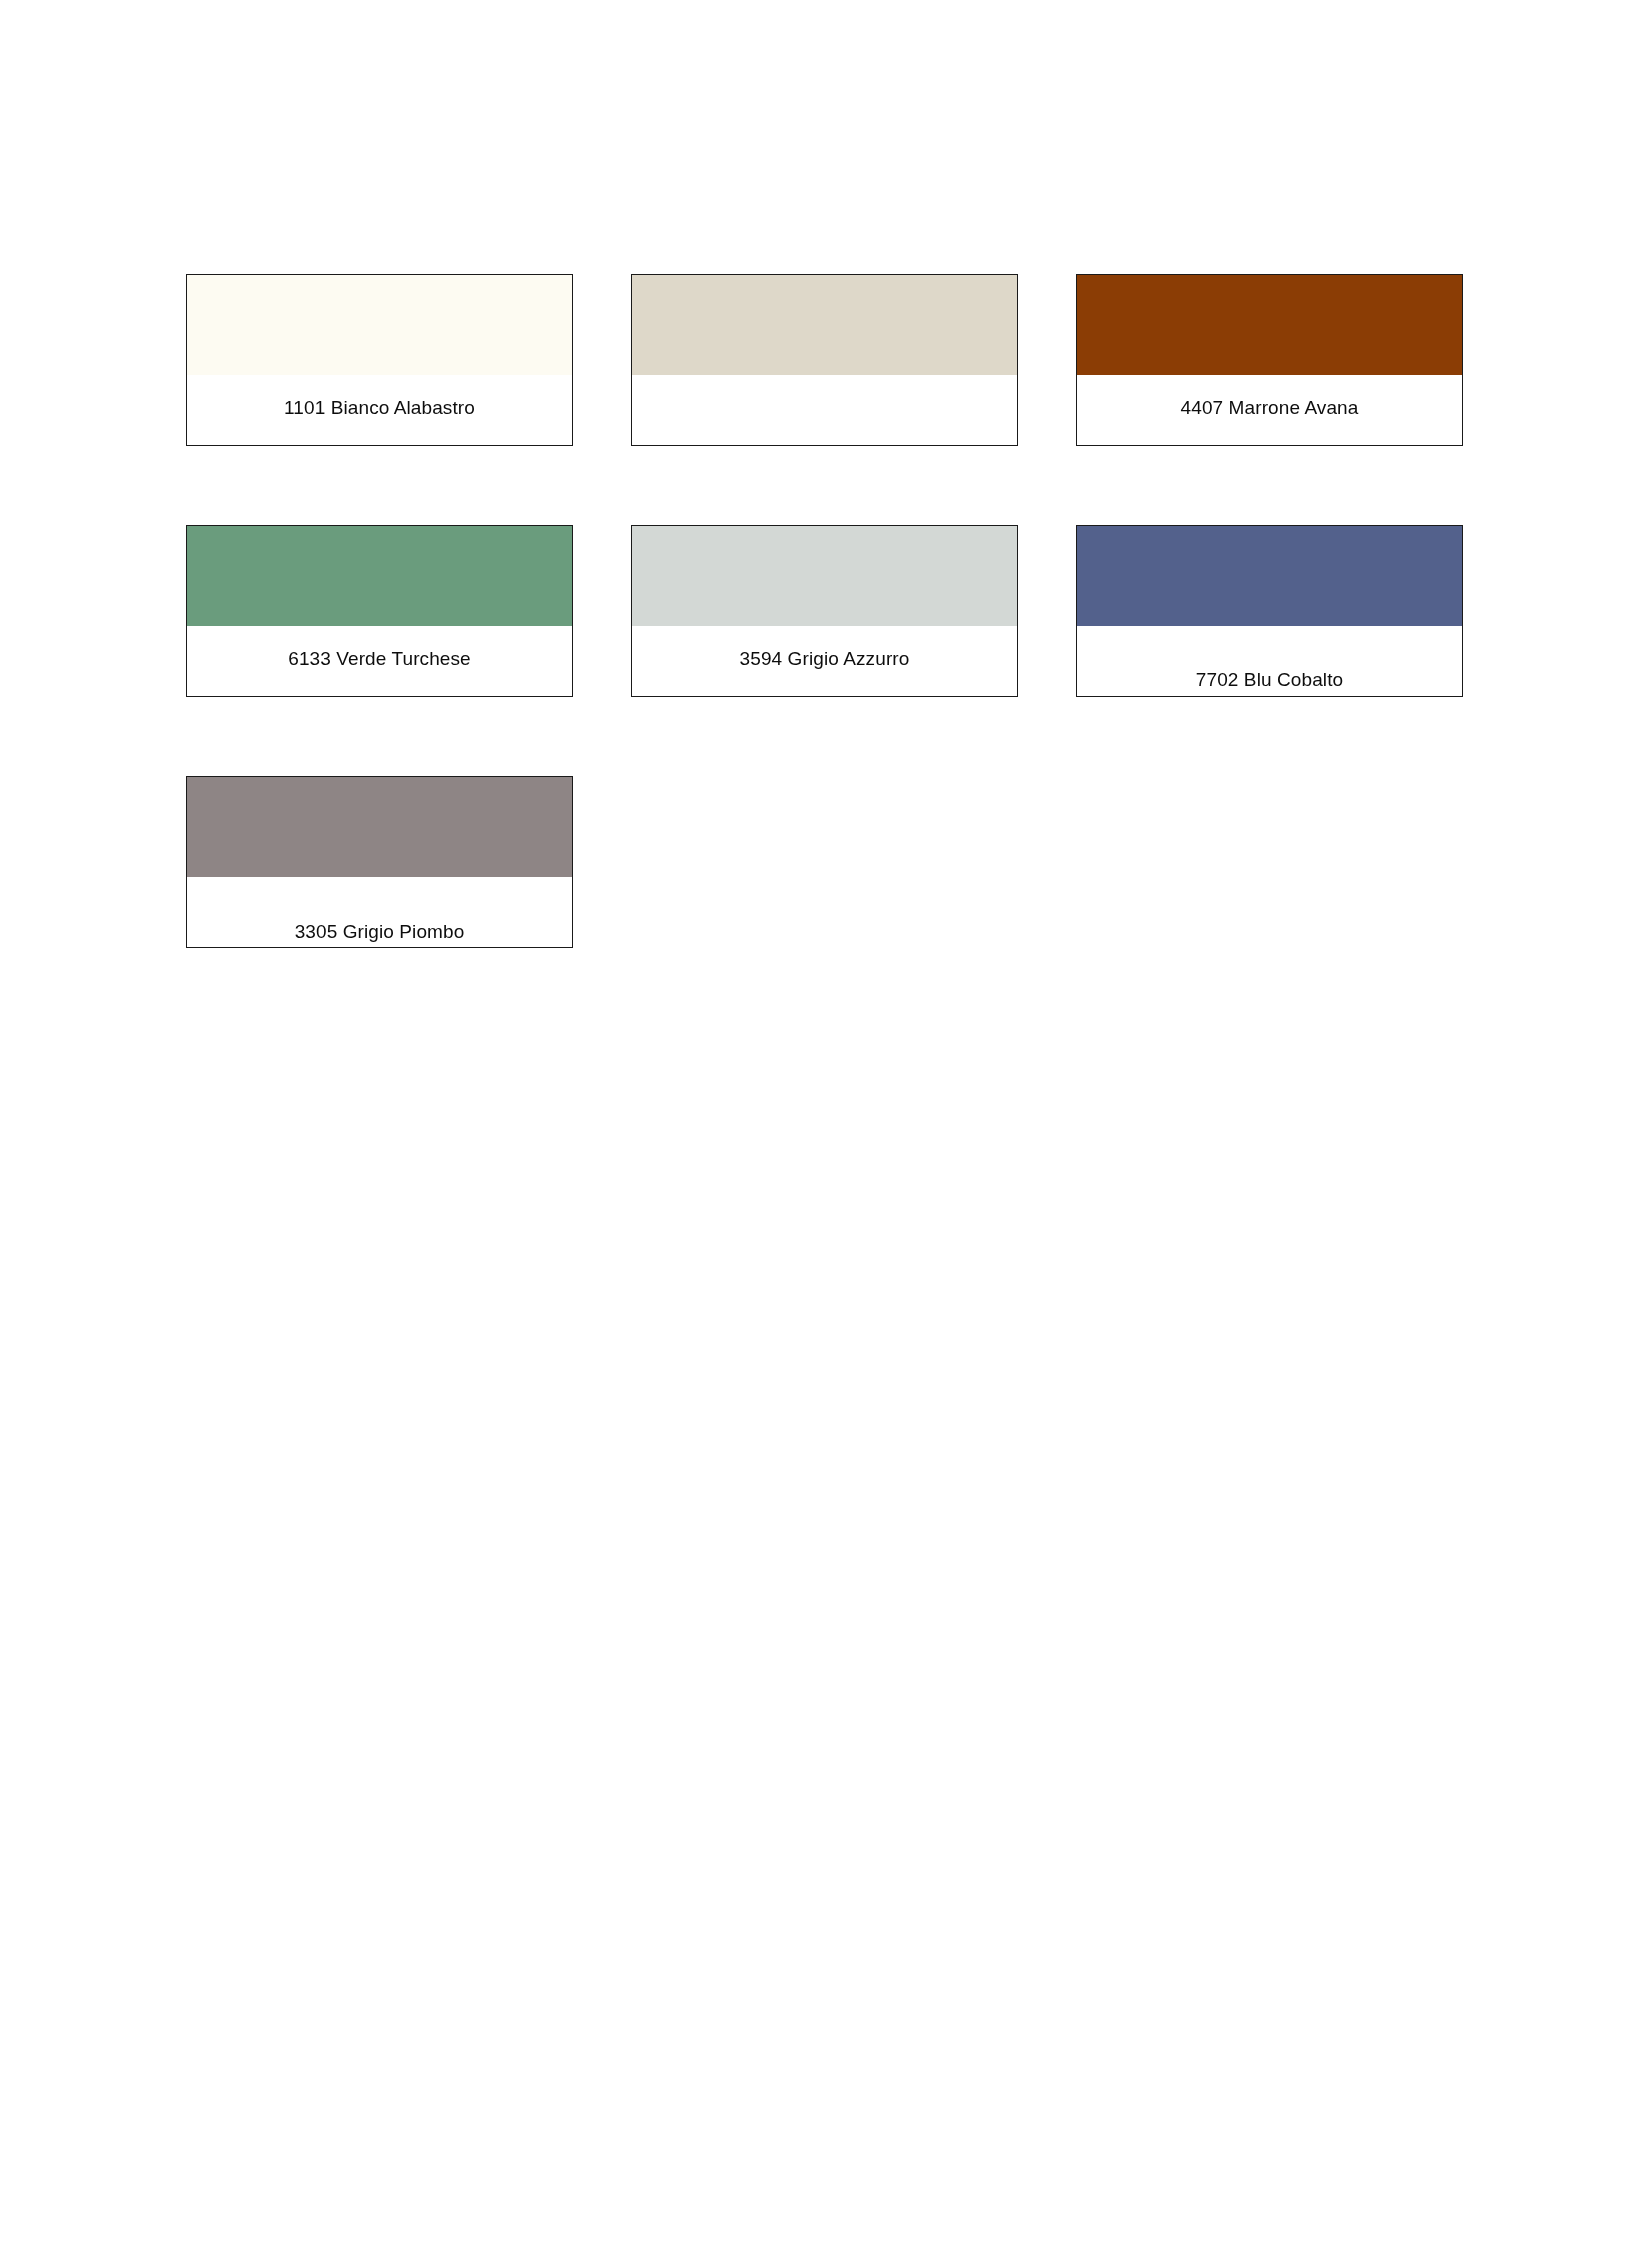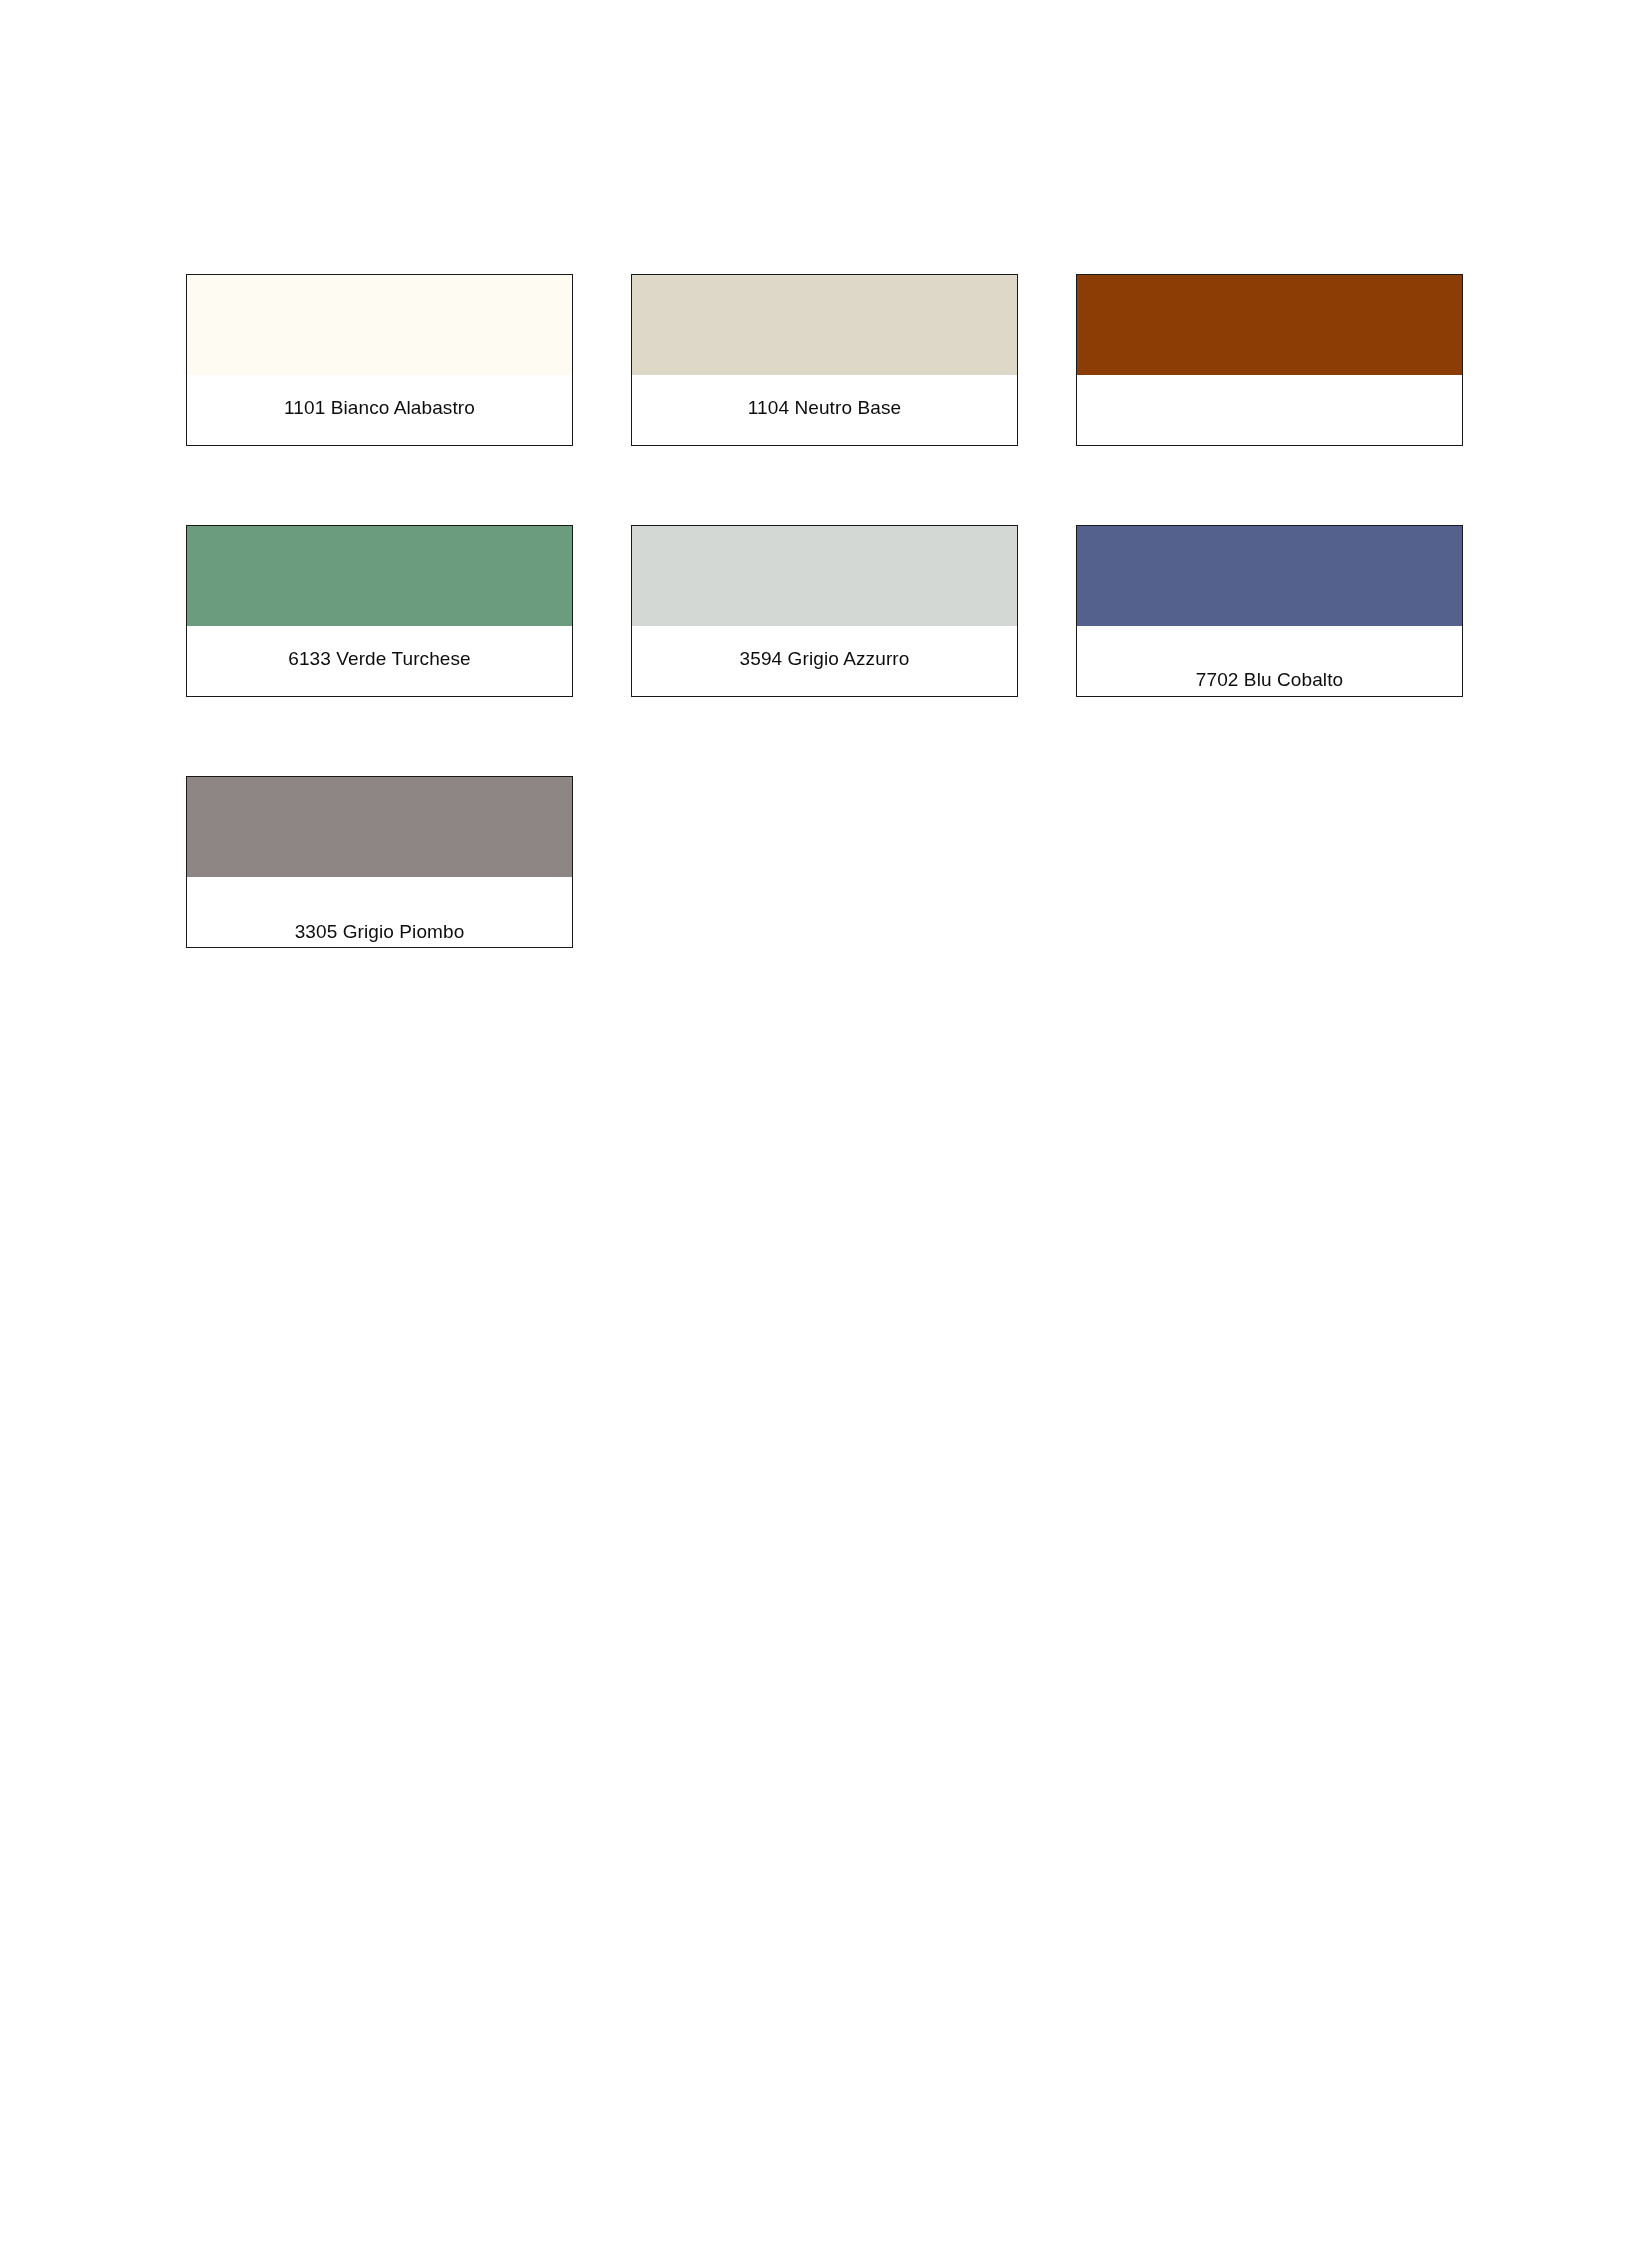--- a/index.html
+++ b/index.html
@@ -71,24 +71,24 @@
 <body style="background: rgb(255, 255, 255);">
 
 <div id="swatch-sheet">
   <div class="swatch-grid">
       <div class="swatch-card" style="border-color: rgb(26, 26, 26);">
         <div class="swatch-chip" style="background-color: rgb(253, 251, 242);"></div>
         <div class="swatch-label" style="color: rgb(13, 13, 13);">1101 Bianco Alabastro</div>
       </div>
       <div class="swatch-card" style="border-color: rgb(26, 26, 26);">
         <div class="swatch-chip" style="background-color: rgb(222, 216, 201);"></div>
-        <div class="swatch-label" style="color: rgb(13, 13, 13);">1104 Neutro Base</div>
       </div>
       <div class="swatch-card" style="border-color: rgb(26, 26, 26);">
         <div class="swatch-chip" style="background-color: rgb(139, 61, 5);"></div>
+        <div class="swatch-label" style="color: rgb(13, 13, 13);">4407 Marrone Avana</div>
       </div>
       <div class="swatch-card" style="border-color: rgb(26, 26, 26);">
         <div class="swatch-chip" style="background-color: rgb(106, 156, 125);"></div>
         <div class="swatch-label" style="color: rgb(13, 13, 13);">6133 Verde Turchese</div>
       </div>
       <div class="swatch-card" style="border-color: rgb(26, 26, 26);">
         <div class="swatch-chip" style="background-color: rgb(211, 216, 213);"></div>
         <div class="swatch-label" style="color: rgb(13, 13, 13);">3594 Grigio Azzurro</div>
       </div>
       <div class="swatch-card" style="border-color: rgb(26, 26, 26);">

